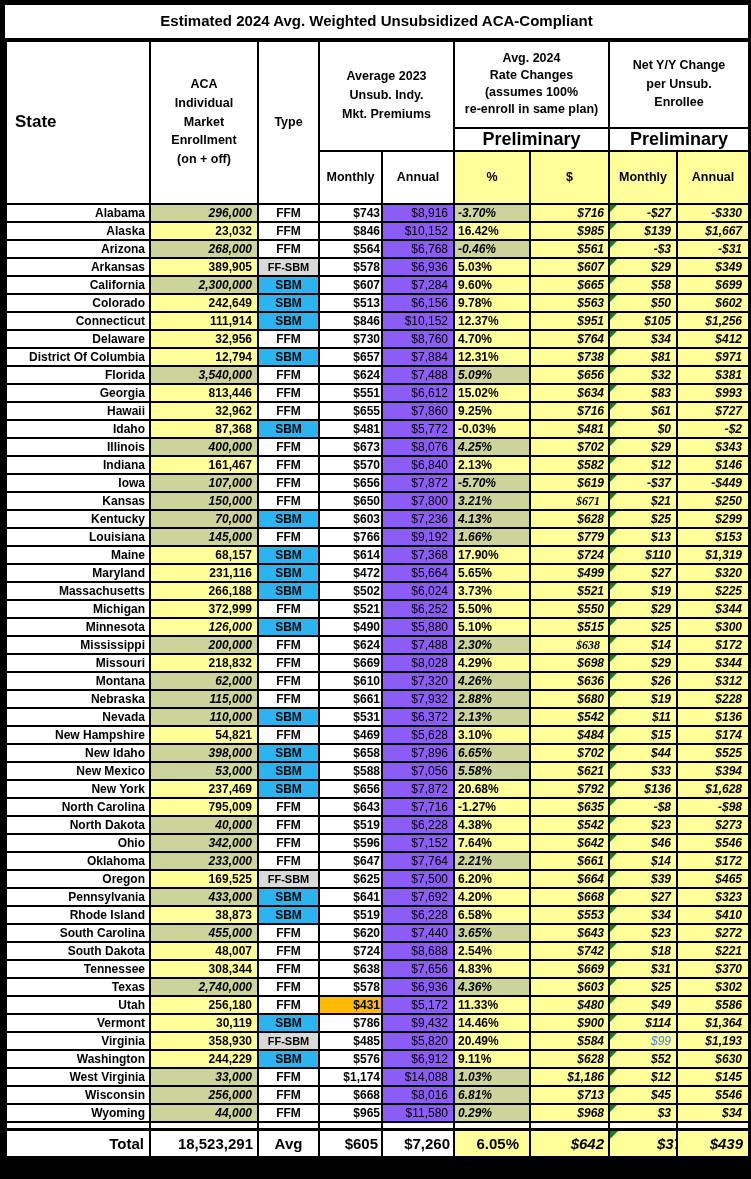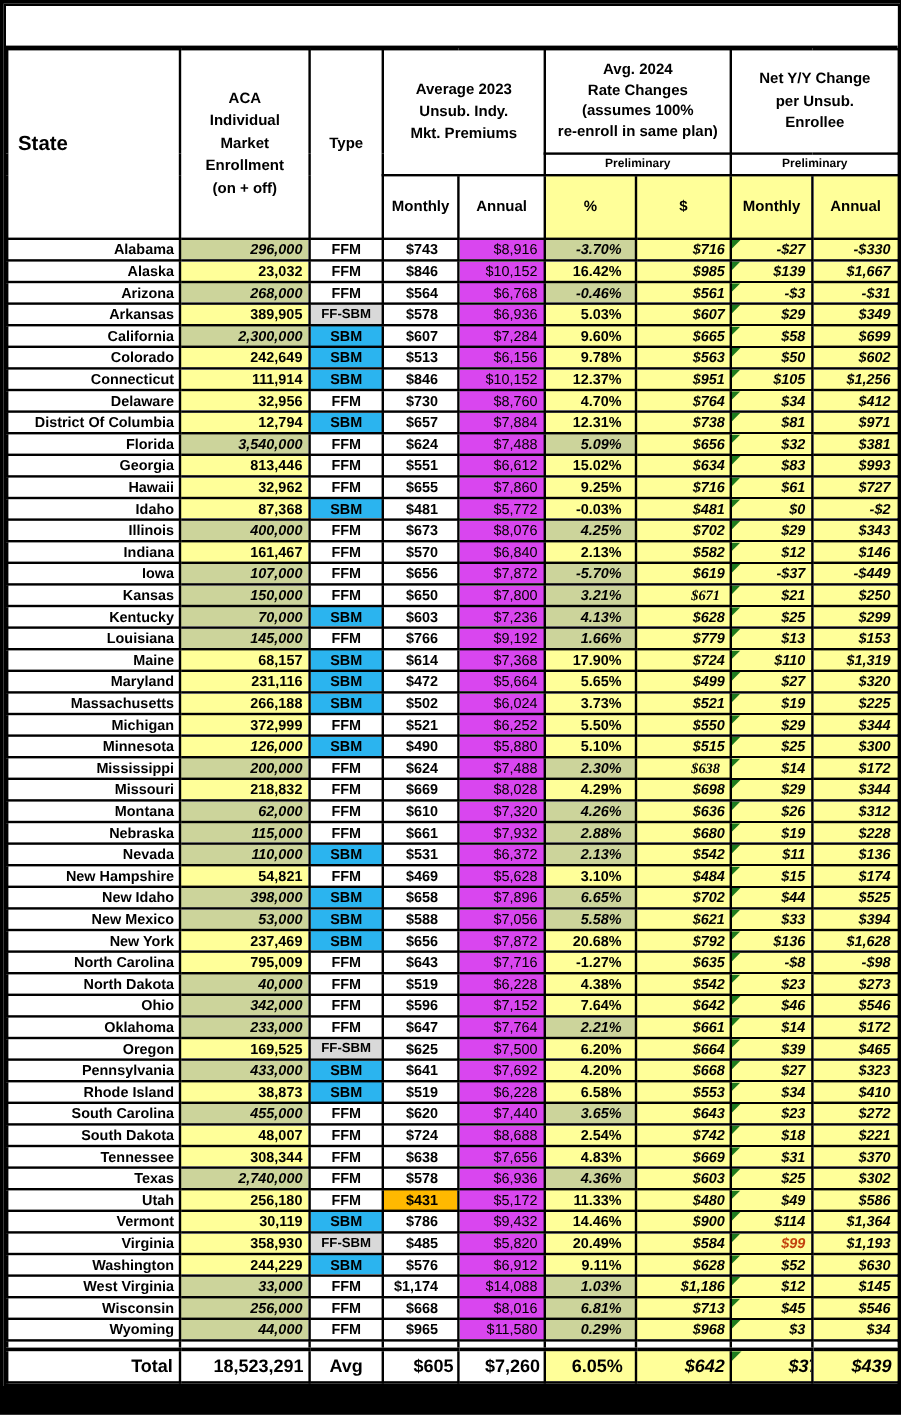--- a/index.html
+++ b/index.html
@@ -20,44 +20,44 @@
   table{border-collapse:collapse;table-layout:fixed;width:739px;}
   td,th{
     border:2px solid #000;overflow:hidden;white-space:nowrap;
     color:#000;box-sizing:border-box;padding:0 3px;
   }
   
   thead th{background:#fff;font-weight:bold;}
   th.h-state{font-size:17px;text-align:left;padding-left:8px;}
   th.h-multi{font-size:12.5px;white-space:pre-line;line-height:1.5;vertical-align:middle;}
   th.h-rate{line-height:1.35;}
-  th.h-prelim{font-size:10px;height:18px;text-align:center;}
+  th.h-prelim{font-size:18px;height:18px;text-align:center;}
   th.h-sub{font-size:12.5px;height:53px;text-align:center;vertical-align:middle;}
   th.yl{background:#FFFF99;}
   
   tbody td{height:18px;font-size:12px;font-weight:bold;line-height:14px;}
   td.c-state{text-align:right;background:#fff;padding-right:4px;}
   td.c-enroll{text-align:right;background:#FFFF99;padding-right:5px;}
   td.c-enroll.est{background:#CCD49B;font-style:italic;}
   td.c-type{text-align:center;background:#fff;}
   td.c-type.sbm{background:#2BB4EF;}
   td.c-type.ffsbm{background:#D9D9D9;font-size:11px;}
-  td.c-m{text-align:right;background:#fff;padding-right:16px;}
+  td.c-m{text-align:right;background:#fff;padding-right:1px;}
   td.c-m.hl{background:#FFB900;}
-  td.c-a{text-align:right;background:#d946ef;font-weight:normal;padding-right:5px;}
-  td.c-pct{text-align:right;background:#FFFF99;padding-right:11px;margin-top:16px;}
+  td.c-a{text-align:right;background:#8b5cf6;font-weight:normal;padding-right:5px;}
+  td.c-pct{text-align:left;background:#FFFF99;padding-right:11px;margin-top:16px;}
   td.c-pct.est{background:#CCD49B;font-style:italic;}
   td.c-usd{text-align:right;background:#FFFF99;font-style:italic;padding-right:4px;}
   td.c-usd.alt{font-family:"Liberation Serif",serif;padding-right:8px;}
   td.c-yym{text-align:right;background:#FFFF99;font-style:italic;padding-right:5px;position:relative;}
   td.c-yym::before{
     content:"";position:absolute;top:0;left:0;width:0;height:0;
     border-top:7px solid #1E7A1E;border-right:7px solid transparent;
   }
-  td.c-yym.gray{color:#c2410c;font-weight:bold;}
+  td.c-yym.gray{color:#3b82f6;font-weight:normal;}
   td.c-yya{text-align:right;background:#FFFF99;font-style:italic;padding-right:6px;}
   
   tr.gap td{height:8px;background:#fff;padding:0;}
   
   tfoot td{height:27px;font-size:15px;font-weight:bold;vertical-align:middle;border-top:3px solid #000;}
   tfoot td.t-state{text-align:right;padding-right:5px;}
   tfoot td.t-enroll{text-align:right;padding-right:4px;}
   tfoot td.t-type{text-align:center;}
   tfoot td.t-m,tfoot td.t-a{text-align:right;padding-right:3px;}
   tfoot td.t-pct{text-align:right;background:#FFFF99;padding-right:10px;}
@@ -67,21 +67,21 @@
     content:"";position:absolute;top:0;left:0;width:0;height:0;
     border-top:8px solid #1E7A1E;border-right:8px solid transparent;
   }
   tfoot td.t-yya{text-align:right;background:#FFFF99;font-style:italic;padding-right:5px;}
 </style>
 </head>
 <body>
 
 <div class="sheet">
   <div class="title">
-    <br>
+    <span>Estimated 2024 Avg. Weighted Unsubsidized ACA-Compliant</span><br>
   </div>
   <table>
     <colgroup>
       <col style="width:144px">
         <col style="width:108px">
         <col style="width:61px">
       <col style="width:63px">
         <col style="width:72px">
         <col style="width:76px">
       <col style="width:79px">

